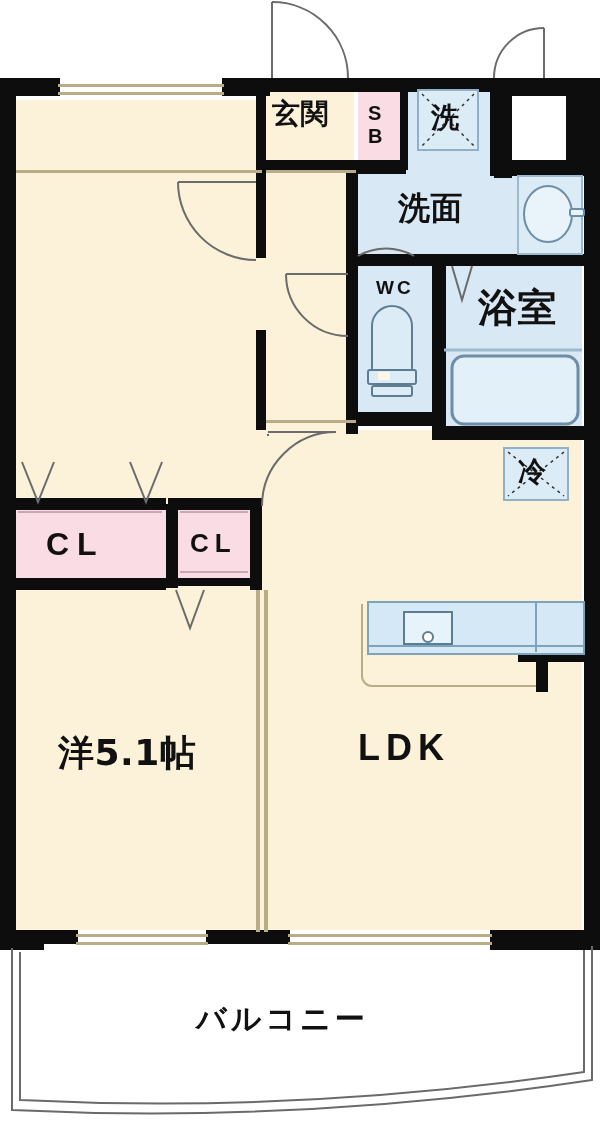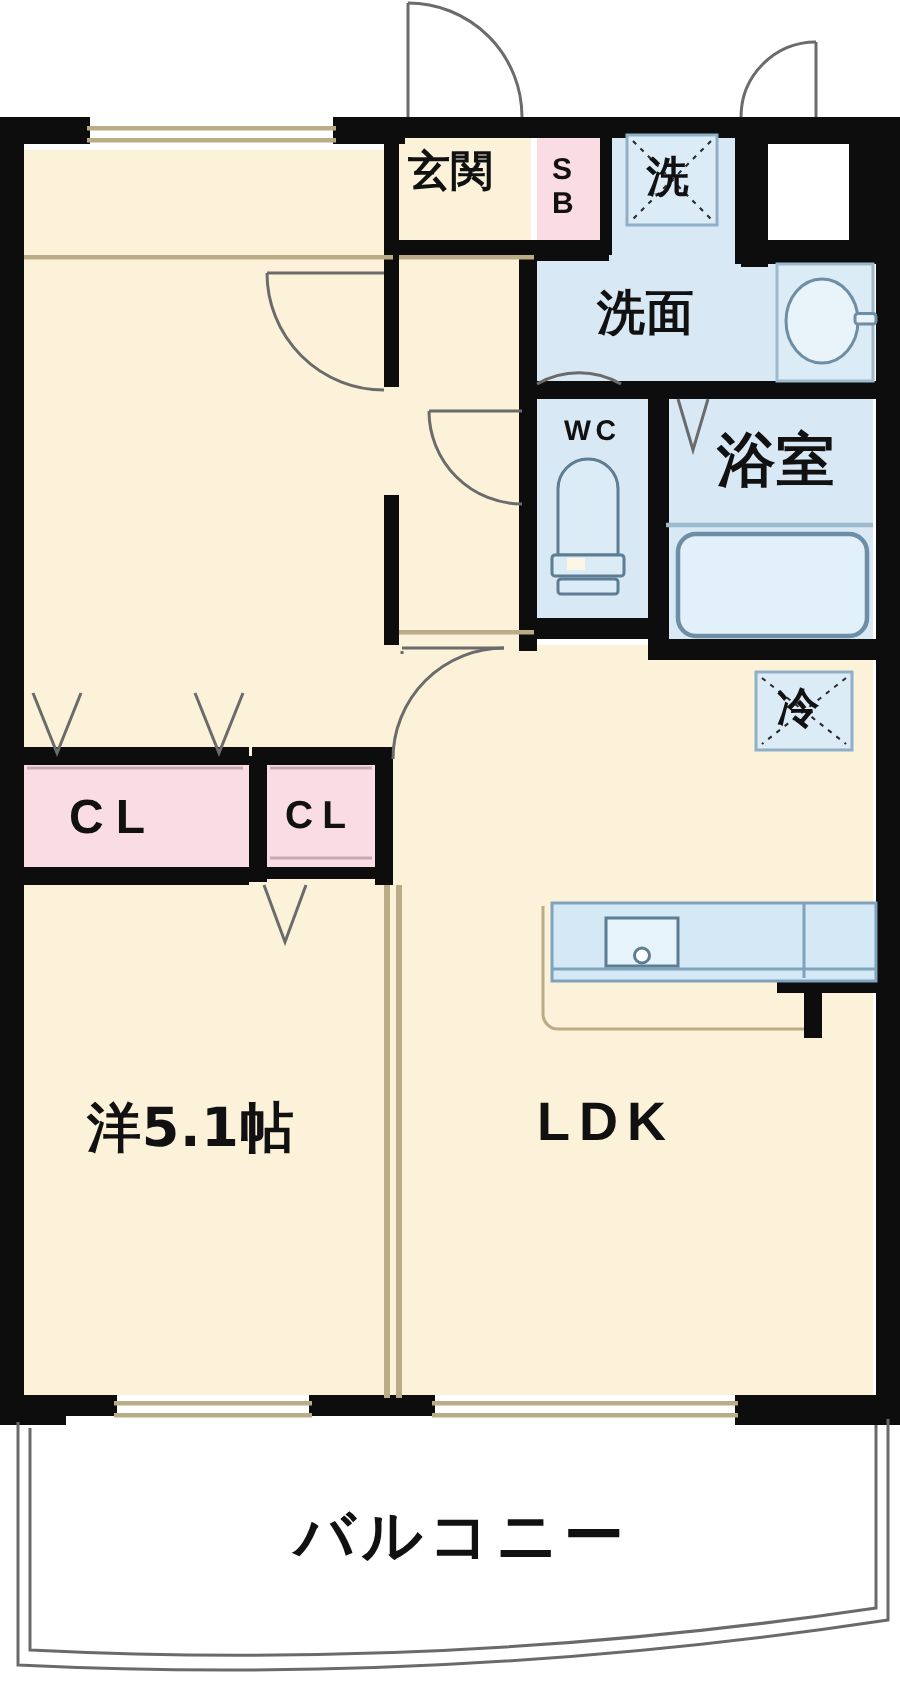--- a/index.html
+++ b/index.html
@@ -221,21 +221,21 @@
   <div class="lbl" style="left:358px;top:718px;font-size:36px;letter-spacing:6px;margin-top:12px;">LDK</div>
 
   <div class="lbl ja" style="left:272px;top:100px;font-size:28px;">玄関</div>
 
   <div class="lbl ja" style="left:398px;top:192px;font-size:32px;">洗面</div>
 
   <div class="lbl ja" style="left:478px;top:288px;font-size:39px;">浴室</div>
 
   <div class="lbl" style="left:376px;top:278px;font-size:19px;letter-spacing:3px;">WC</div>
 
-  <div class="lbl ja" style="left:196px;top:1004px;font-size:40px;letter-spacing:4px;">バルコニー</div>
+  <div class="lbl ja" style="left:196px;top:1004px;font-size:30px;letter-spacing:4px;">バルコニー</div>
 
   <div class="lbl" style="left:46px;top:528px;font-size:32px;letter-spacing:8px;">CL</div>
   <div class="lbl" style="left:190px;top:530px;font-size:26px;letter-spacing:6px;">CL</div>
   <div class="lbl" style="left:368px;top:102px;font-size:20px;line-height:23px;">
     <span style="display:block;">
         <span style="display: block;">S</span>
         <span style="display: block;">B</span>
       </span>
   </div>
 

